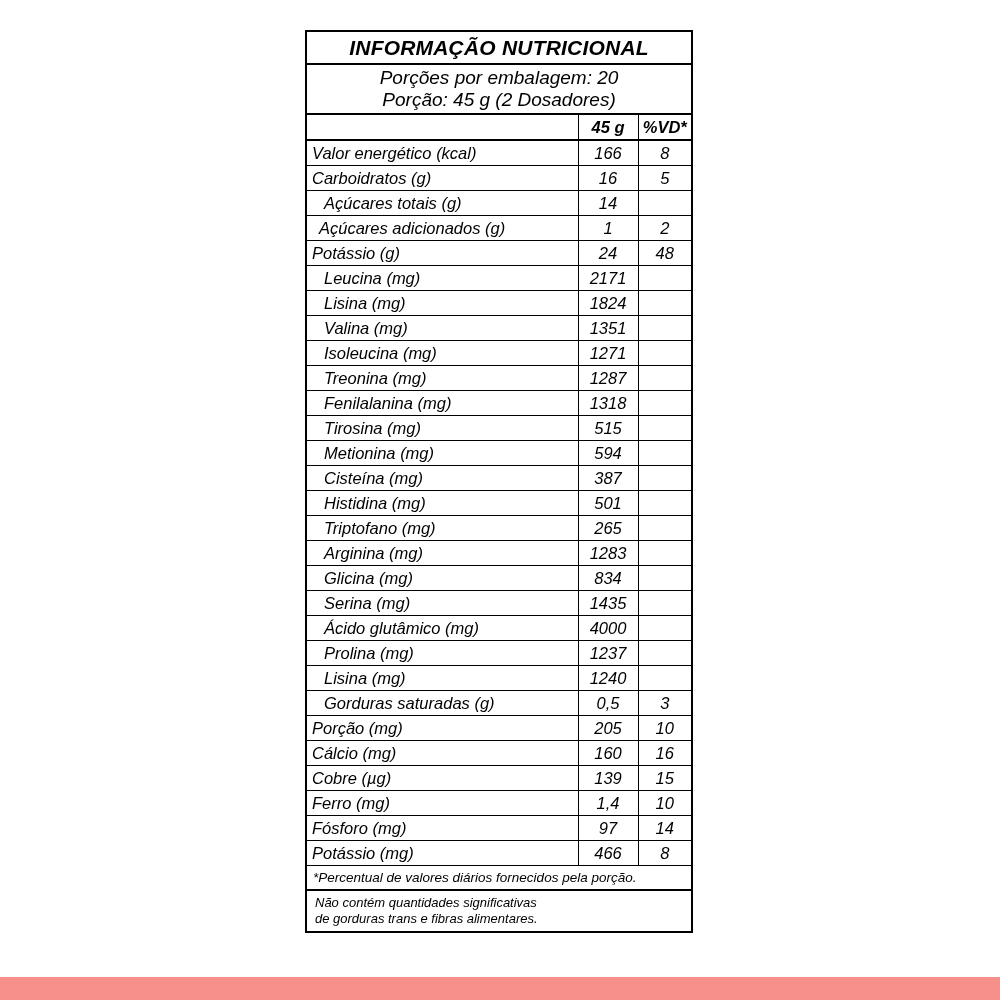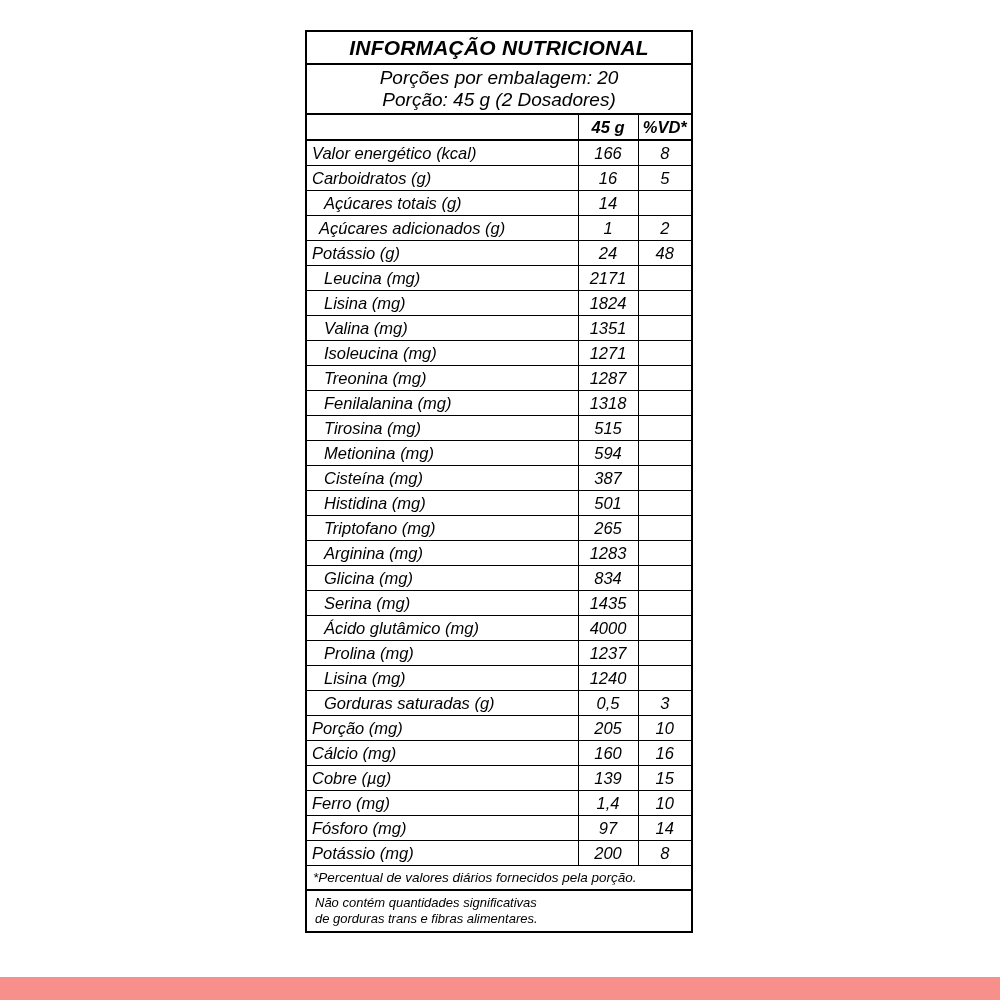--- a/index.html
+++ b/index.html
@@ -254,21 +254,21 @@
           <td class="amount-cell">1,4</td>
           <td class="dv-cell">10</td>
         </tr>
         <tr>
           <td class="label-cell indent-0">Fósforo (mg)</td>
           <td class="amount-cell">97</td>
           <td class="dv-cell">14</td>
         </tr>
         <tr>
           <td class="label-cell indent-0">Potássio (mg)</td>
-          <td class="amount-cell">200</td>
+          <td class="amount-cell">466</td>
           <td class="dv-cell">8</td>
         </tr>
       </tbody>
     <tbody>
       <tr>
         <td class="footnote-cell" colspan="3">*Percentual de valores diários fornecidos pela porção.</td>
       </tr>
       <tr>
         <td class="notes-cell" colspan="3">
           <div>Não contém quantidades significativas</div>

